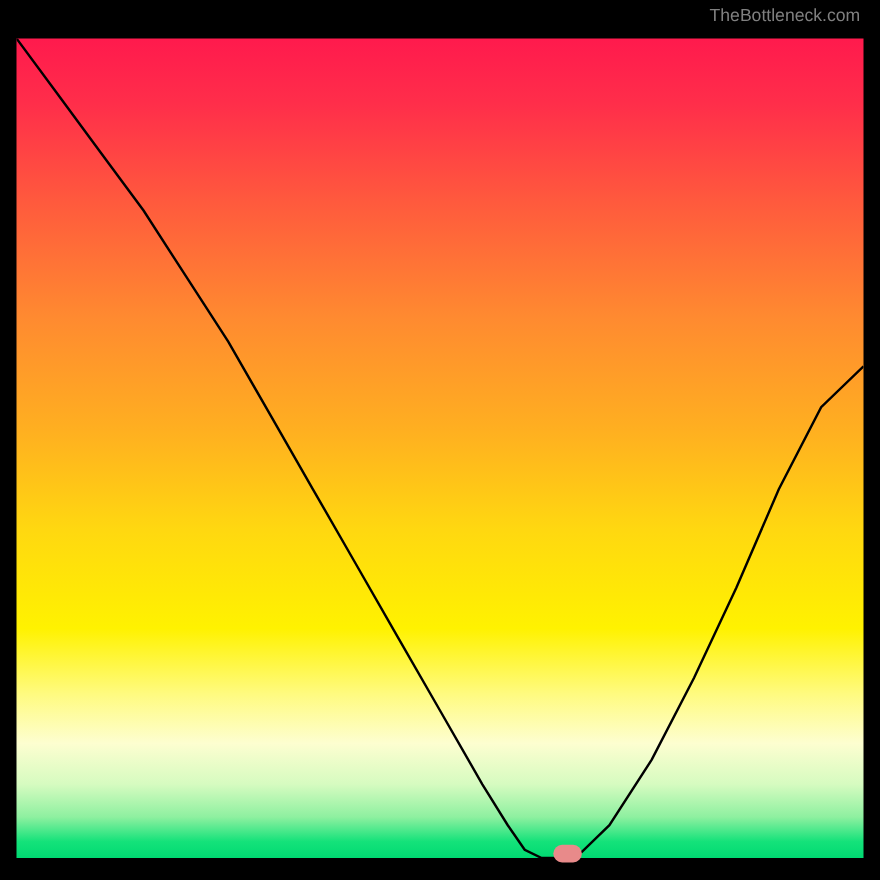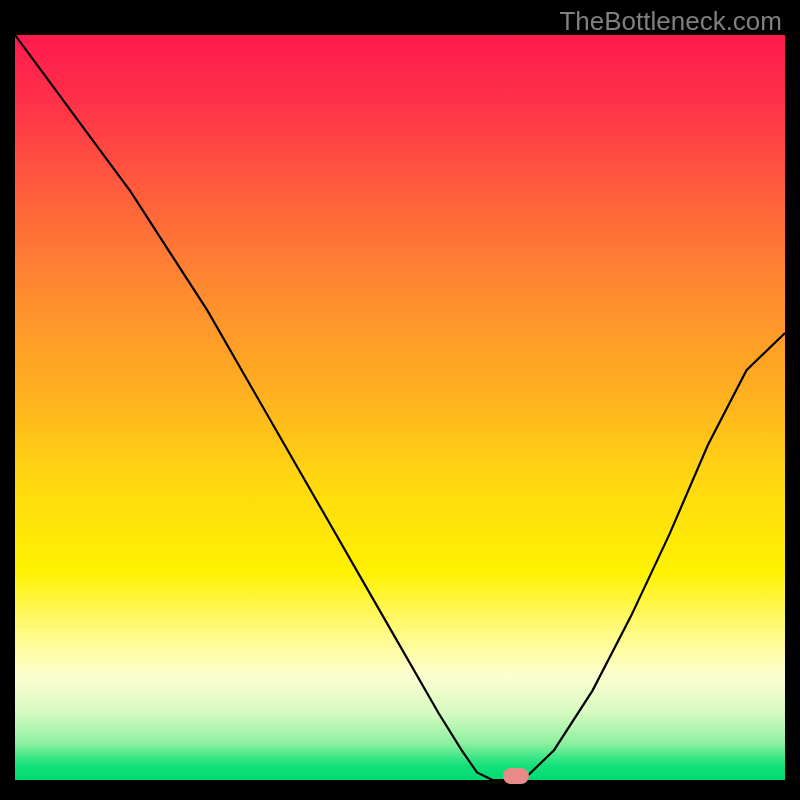--- a/index.html
+++ b/index.html
@@ -2,21 +2,21 @@
 <html><head>
 <meta charset="utf-8">
 <style>
   * { margin: 0; padding: 0; box-sizing: border-box; }
   body { width: 800px; height: 800px; background: #000; position: relative; font-family: Arial, sans-serif; }
   .watermark {
     position: absolute;
     top: 6px;
     right: 18px;
     color: #808080;
-    font-size: 26px;
+    font-size: 16px;
     font-weight: 500;
     z-index: 10;
   }
   .plot-area {
     position: absolute;
     left: 15px;
     top: 35px;
     width: 770px;
     height: 745px;
   }

